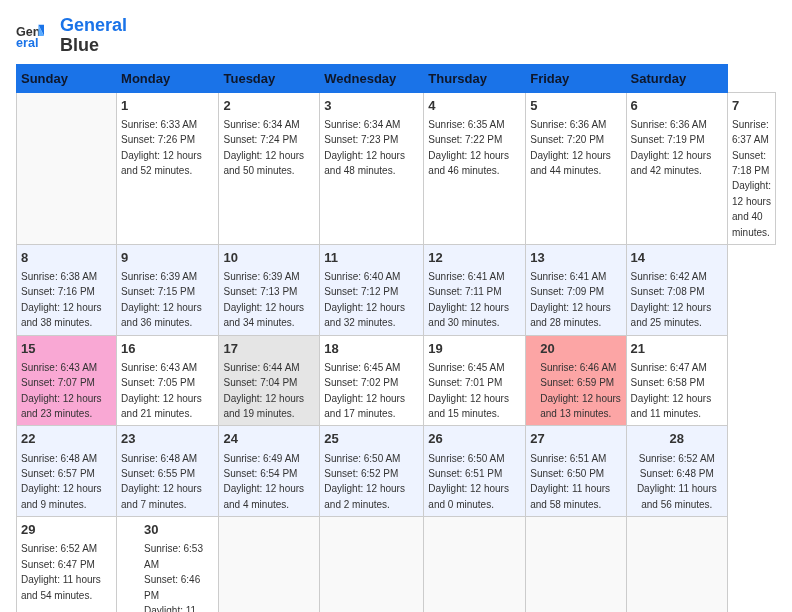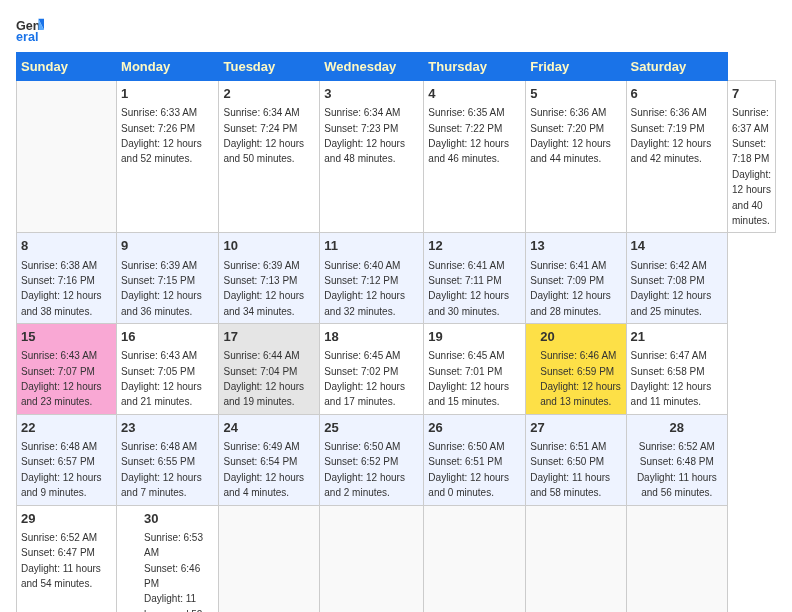--- a/index.html
+++ b/index.html
@@ -46,21 +46,21 @@
       font-size: 16px;
       color: #555;
     }
     .calendar {
       width: 100%;
       border-collapse: collapse;
       font-size: 11px;
     }
     .calendar th {
       background: #1a73e8;
-      color: #fef9c3;
+      color: #0f172a;
       padding: 6px 4px;
       text-align: left;
       font-size: 13px;
       font-weight: bold;
       border: 1px solid #1a73e8;
     }
     .calendar td {
       border: 1px solid #ccc;
       vertical-align: top;
       padding: 4px;
@@ -96,20 +96,23 @@
 <body>
 
 <div class="header-area">
   <div class="logo">
     <svg class="logo-icon" viewBox="0 0 40 40" xmlns="http://www.w3.org/2000/svg">
       <text x="0" y="20" font-size="18" font-weight="bold" fill="#333">Gen</text>
       <text x="0" y="36" font-size="18" font-weight="bold" fill="#1a73e8">eral</text>
       <polygon points="32,4 40,4 40,20" fill="#1a73e8"></polygon>
       <polygon points="32,4 40,20 32,20" fill="#5aabff"></polygon>
     </svg>
+    <div>
+      <div class="logo-text"><span>General</span><br>Blue</div>
+    </div>
   </div>
   <div class="title-block">
     <div class="month-title"></div>
     <div class="location-title"></div>
   </div>
 </div>
 
 <table class="calendar">
   <thead>
     <tr>
@@ -198,21 +201,21 @@
         <span class="day-detail">Sunrise: 6:44 AM<br>Sunset: 7:04 PM<br>Daylight: 12 hours and 19 minutes.</span>
       </td>
         <td style="background: rgb(255, 255, 255);">
         <span class="day-number">18</span>
         <span class="day-detail">Sunrise: 6:45 AM<br>Sunset: 7:02 PM<br>Daylight: 12 hours and 17 minutes.</span>
       </td>
         <td style="background: rgb(255, 255, 255);">
         <span class="day-number">19</span>
         <span class="day-detail">Sunrise: 6:45 AM<br>Sunset: 7:01 PM<br>Daylight: 12 hours and 15 minutes.</span>
       </td>
-        <td style="background: #fde047; padding-left: 14px;">
+        <td style="background: #fca5a5; padding-left: 14px;">
         <span class="day-number">20</span>
         <span class="day-detail">Sunrise: 6:46 AM<br>Sunset: 6:59 PM<br>Daylight: 12 hours and 13 minutes.</span>
       </td>
         <td style="background: rgb(255, 255, 255);">
         <span class="day-number">21</span>
         <span class="day-detail">Sunrise: 6:47 AM<br>Sunset: 6:58 PM<br>Daylight: 12 hours and 11 minutes.</span>
       </td>
       </tr>
       <tr>
         <td style="background: rgb(238, 243, 255);">

